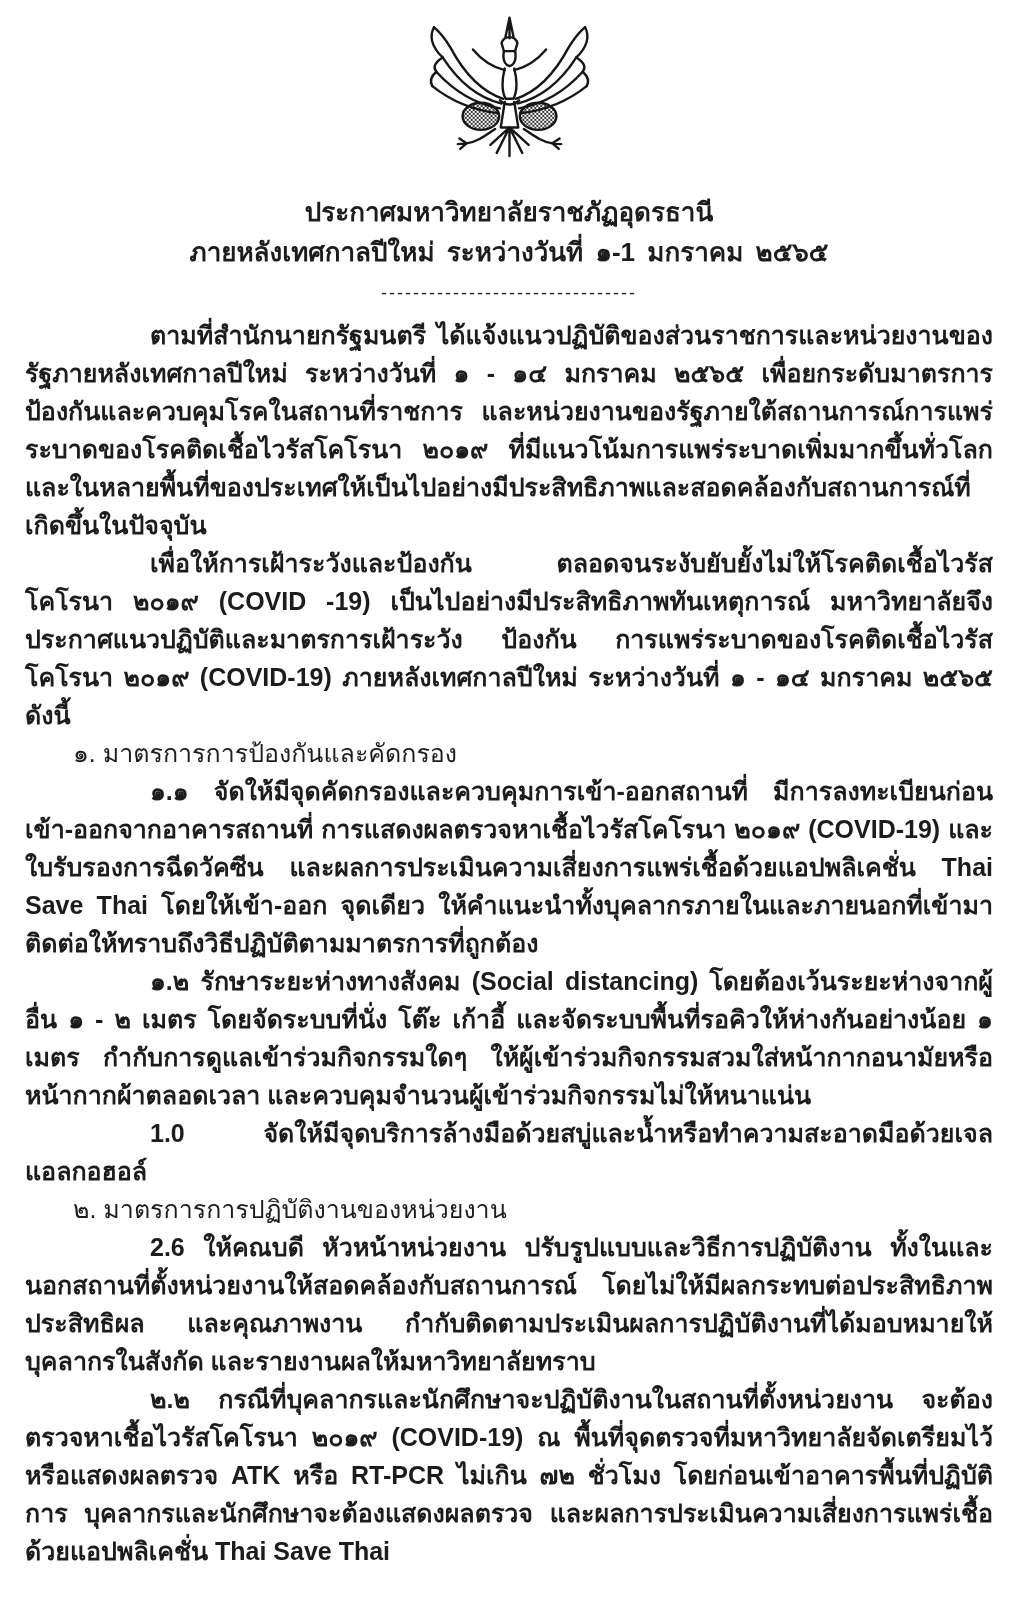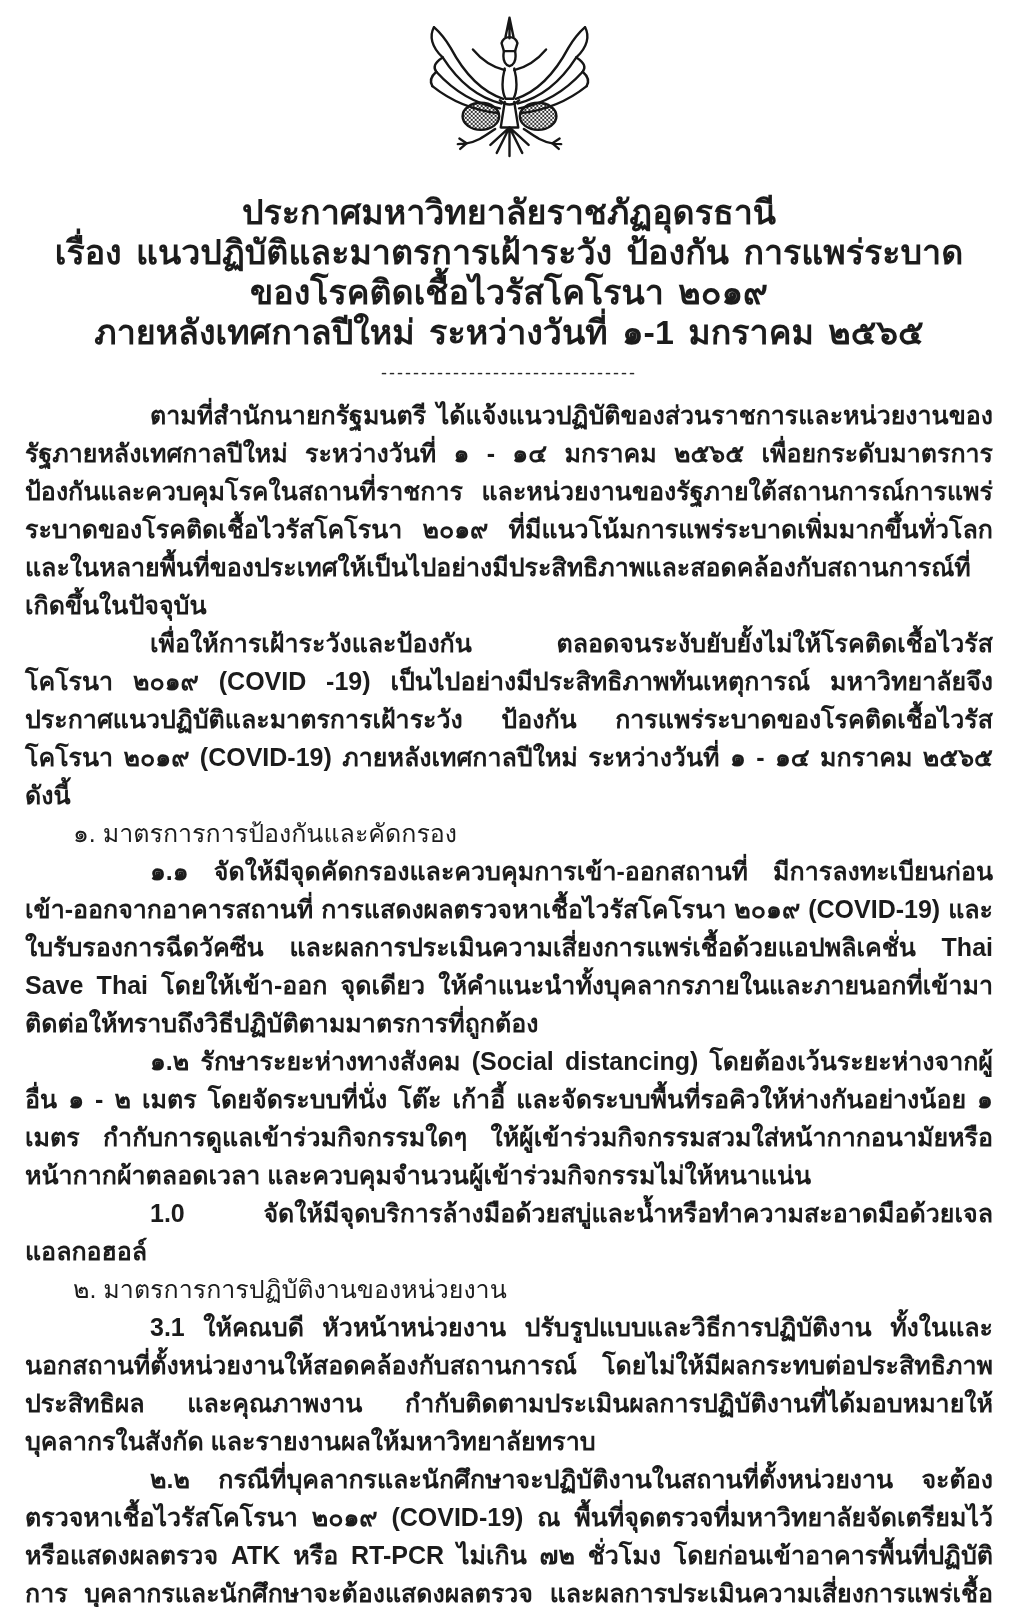--- a/index.html
+++ b/index.html
@@ -21,21 +21,21 @@
   .emblem-wrap {
     text-align: center;
     height: 172px;
   }
   .emblem-wrap svg {
     display: inline-block;
   }
   .title-block {
     text-align: center;
     font-weight: bold;
-    font-size: 34px;
+    font-size: 26px;
     line-height: 40px;
     word-spacing: 5px;
     margin-top: 6px;
   }
   .separator {
     text-align: center;
     font-size: 18px;
     letter-spacing: 2px;
     line-height: 30px;
     color: #2a2a2a;
@@ -111,31 +111,30 @@
         <path d="M164,162 l9,-6 M164,162 l11,1 M164,162 l8,7"></path>
       </g>
 
       <ellipse cx="74" cy="128" rx="23" ry="17" fill="url(#xh)" stroke="#161616" stroke-width="3"></ellipse>
       <ellipse cx="146" cy="128" rx="23" ry="17" fill="url(#xh)" stroke="#161616" stroke-width="3"></ellipse>
     </svg>
   </div>
 
   <div class="title-block">
     <div>ประกาศมหาวิทยาลัยราชภัฏอุดรธานี</div>
-    <div>เรื่อง แนวปฏิบัติและมาตรการเฝ้าระวัง ป้องกัน การแพร่ระบาดของโรคติดเชื้อไวรัสโคโรนา ๒๐๑๙</div>
     <div>ภายหลังเทศกาลปีใหม่ ระหว่างวันที่ ๑-1 มกราคม ๒๕๖๕</div>
   </div>
 
   <div class="separator">--------------------------------</div>
 
   <div class="doc-body">
       <p class="para">ตามที่สำนักนายกรัฐมนตรี ได้แจ้งแนวปฏิบัติของส่วนราชการและหน่วยงานของรัฐภายหลังเทศกาลปีใหม่ ระหว่างวันที่ ๑ - ๑๔ มกราคม ๒๕๖๕ เพื่อยกระดับมาตรการป้องกันและควบคุมโรคในสถานที่ราชการ และหน่วยงานของรัฐภายใต้สถานการณ์การแพร่ระบาดของโรคติดเชื้อไวรัสโคโรนา ๒๐๑๙ ที่มีแนวโน้มการแพร่ระบาดเพิ่มมากขึ้นทั่วโลกและในหลายพื้นที่ของประเทศให้เป็นไปอย่างมีประสิทธิภาพและสอดคล้องกับสถานการณ์ที่เกิดขึ้นในปัจจุบัน</p>
       <p class="para">เพื่อให้การเฝ้าระวังและป้องกัน ตลอดจนระงับยับยั้งไม่ให้โรคติดเชื้อไวรัสโคโรนา ๒๐๑๙ (COVID -19) เป็นไปอย่างมีประสิทธิภาพทันเหตุการณ์ มหาวิทยาลัยจึงประกาศแนวปฏิบัติและมาตรการเฝ้าระวัง ป้องกัน การแพร่ระบาดของโรคติดเชื้อไวรัสโคโรนา ๒๐๑๙ (COVID-19) ภายหลังเทศกาลปีใหม่ ระหว่างวันที่ ๑ - ๑๔ มกราคม ๒๕๖๕ ดังนี้</p>
       <p class="heading">๑.  มาตรการการป้องกันและคัดกรอง</p>
       <p class="para">๑.๑ จัดให้มีจุดคัดกรองและควบคุมการเข้า-ออกสถานที่ มีการลงทะเบียนก่อนเข้า-ออกจากอาคารสถานที่ การแสดงผลตรวจหาเชื้อไวรัสโคโรนา ๒๐๑๙ (COVID-19) และใบรับรองการฉีดวัคซีน และผลการประเมินความเสี่ยงการแพร่เชื้อด้วยแอปพลิเคชั่น Thai Save Thai โดยให้เข้า-ออก จุดเดียว ให้คำแนะนำทั้งบุคลากรภายในและภายนอกที่เข้ามาติดต่อให้ทราบถึงวิธีปฏิบัติตามมาตรการที่ถูกต้อง</p>
       <p class="para">๑.๒ รักษาระยะห่างทางสังคม (Social distancing) โดยต้องเว้นระยะห่างจากผู้อื่น ๑ - ๒ เมตร โดยจัดระบบที่นั่ง โต๊ะ เก้าอี้ และจัดระบบพื้นที่รอคิวให้ห่างกันอย่างน้อย ๑ เมตร กำกับการดูแลเข้าร่วมกิจกรรมใดๆ ให้ผู้เข้าร่วมกิจกรรมสวมใส่หน้ากากอนามัยหรือหน้ากากผ้าตลอดเวลา และควบคุมจำนวนผู้เข้าร่วมกิจกรรมไม่ให้หนาแน่น</p>
       <p class="para">1.0 จัดให้มีจุดบริการล้างมือด้วยสบู่และน้ำหรือทำความสะอาดมือด้วยเจลแอลกอฮอล์</p>
       <p class="heading">๒.  มาตรการการปฏิบัติงานของหน่วยงาน</p>
-      <p class="para">3.1 ให้คณบดี หัวหน้าหน่วยงาน ปรับรูปแบบและวิธีการปฏิบัติงาน ทั้งในและนอกสถานที่ตั้งหน่วยงานให้สอดคล้องกับสถานการณ์ โดยไม่ให้มีผลกระทบต่อประสิทธิภาพ ประสิทธิผล และคุณภาพงาน กำกับติดตามประเมินผลการปฏิบัติงานที่ได้มอบหมายให้บุคลากรในสังกัด และรายงานผลให้มหาวิทยาลัยทราบ</p>
+      <p class="para">2.6 ให้คณบดี หัวหน้าหน่วยงาน ปรับรูปแบบและวิธีการปฏิบัติงาน ทั้งในและนอกสถานที่ตั้งหน่วยงานให้สอดคล้องกับสถานการณ์ โดยไม่ให้มีผลกระทบต่อประสิทธิภาพ ประสิทธิผล และคุณภาพงาน กำกับติดตามประเมินผลการปฏิบัติงานที่ได้มอบหมายให้บุคลากรในสังกัด และรายงานผลให้มหาวิทยาลัยทราบ</p>
       <p class="para">๒.๒ กรณีที่บุคลากรและนักศึกษาจะปฏิบัติงานในสถานที่ตั้งหน่วยงาน จะต้องตรวจหาเชื้อไวรัสโคโรนา ๒๐๑๙ (COVID-19) ณ พื้นที่จุดตรวจที่มหาวิทยาลัยจัดเตรียมไว้ หรือแสดงผลตรวจ ATK  หรือ RT-PCR ไม่เกิน ๗๒ ชั่วโมง  โดยก่อนเข้าอาคารพื้นที่ปฏิบัติการ บุคลากรและนักศึกษาจะต้องแสดงผลตรวจ และผลการประเมินความเสี่ยงการแพร่เชื้อด้วยแอปพลิเคชั่น Thai Save Thai</p>
     </div>
 
 </div>
 
 </body></html>

